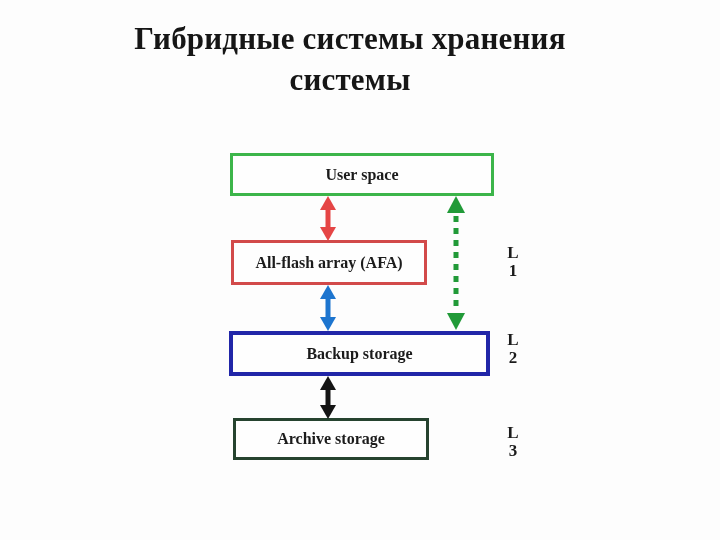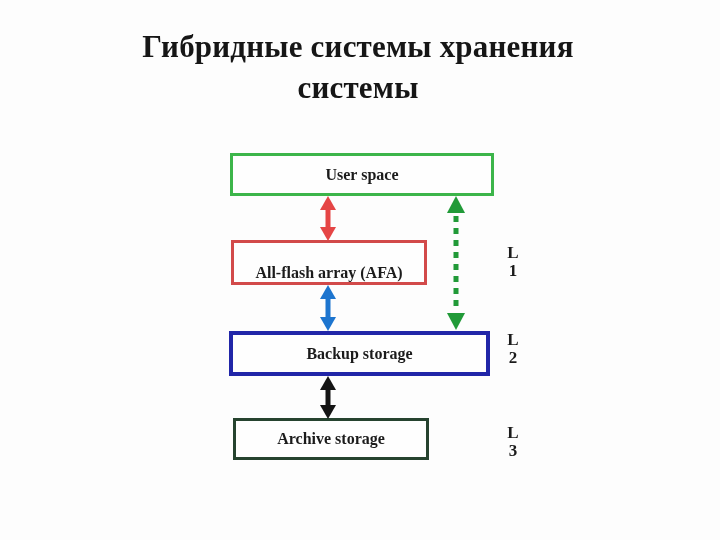--- a/index.html
+++ b/index.html
@@ -14,21 +14,21 @@
   .slide {
     position: relative;
     width: 720px;
     height: 540px;
   }
   .title {
     position: absolute;
     top: 18px;
     left: 0;
     width: 700px;
-    margin: 8px;
+    margin: 0;
     text-align: center;
     font-size: 31px;
     line-height: 41px;
     font-weight: bold;
     color: #161616;
     letter-spacing: 0.2px;
   }
   .diagram {
     position: absolute;
     left: 16px;
@@ -85,21 +85,21 @@
     <span>Гибридные системы хранения</span><br>
     <span>системы</span>
   </h1>
 
   <div class="diagram">
 
     <div class="box box-user" style="border-color: rgb(60, 181, 74);">
       <span>User space</span>
     </div>
 
-    <div class="box box-afa" style="border-color: rgb(210, 74, 74); align-items: flex-end;">
+    <div class="box box-afa" style="border-color: rgb(210, 74, 74);">
       <span>All-flash array (AFA)</span>
     </div>
 
     <div class="box box-backup" style="border-color: rgb(33, 38, 168);">
       <span>Backup storage</span>
     </div>
 
     <div class="box box-archive" style="border-color: rgb(38, 67, 47);">
       <span>Archive storage</span>
     </div>

